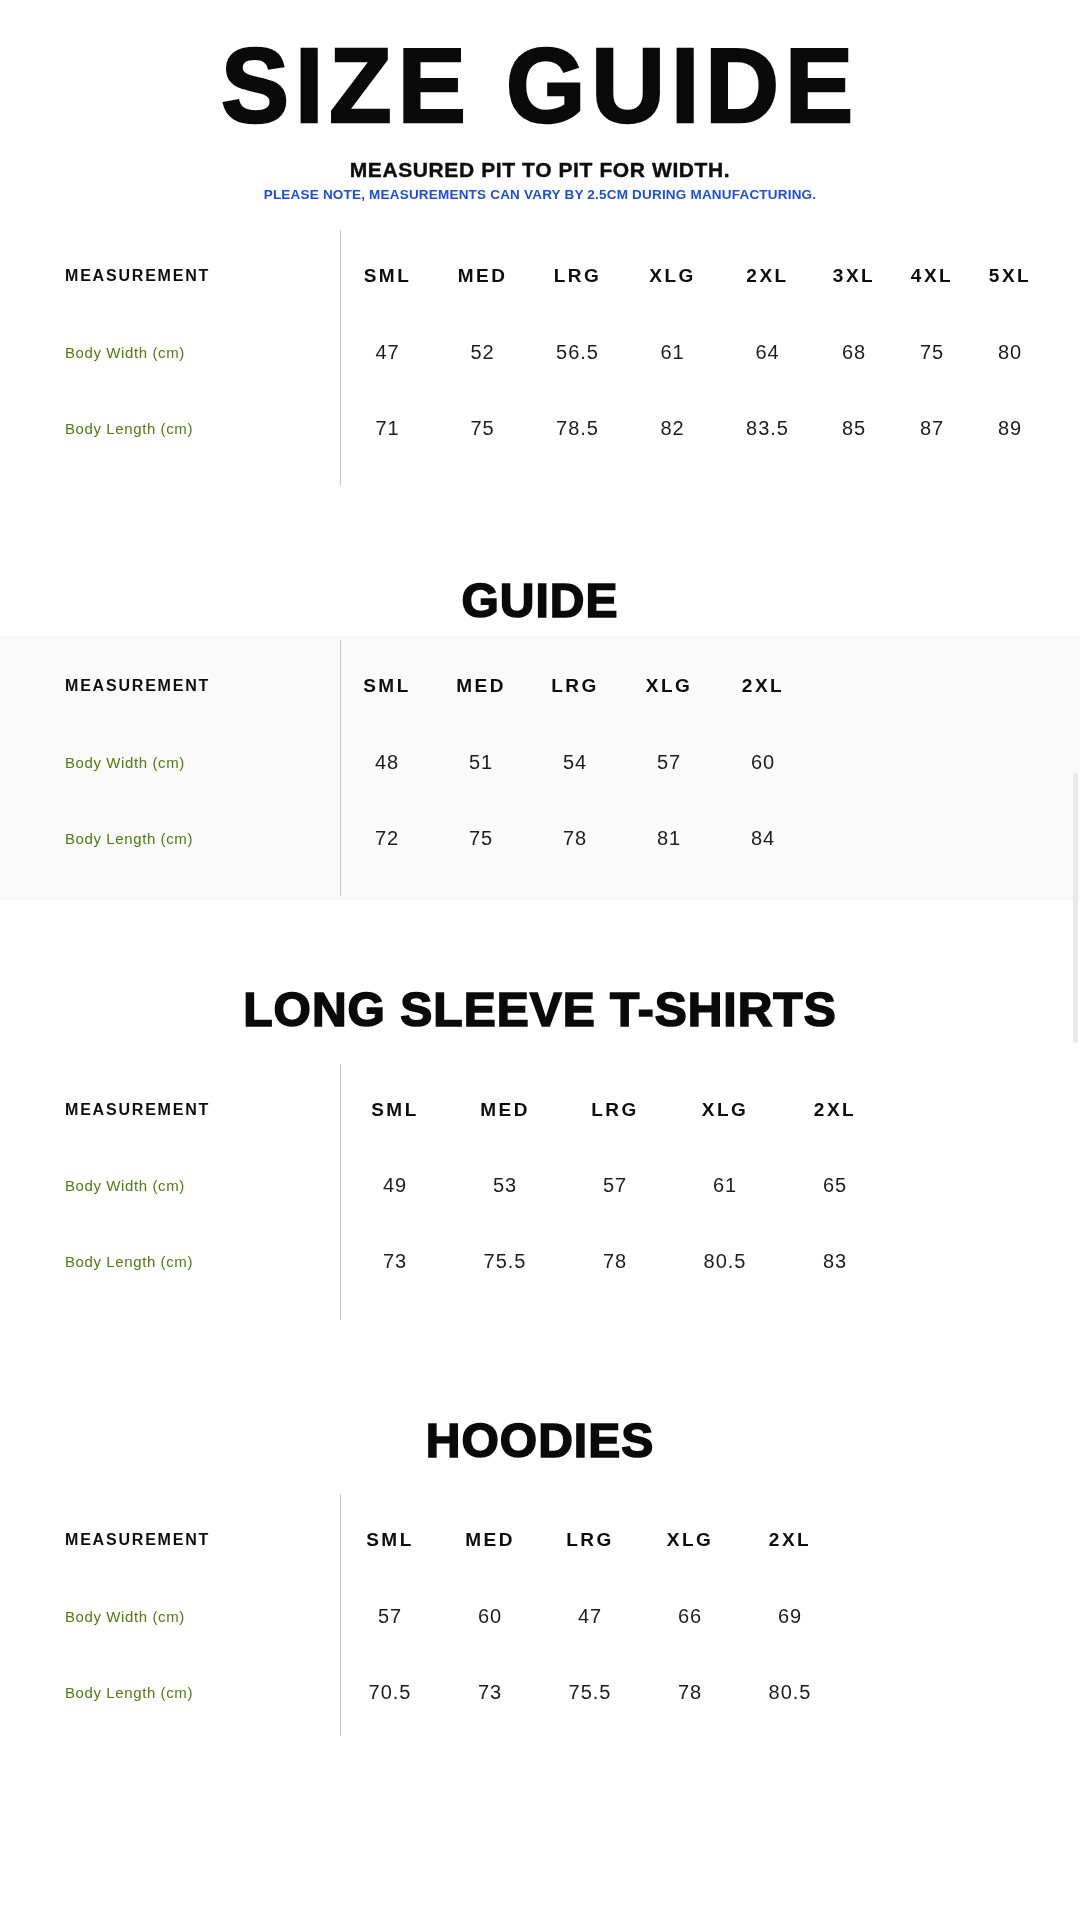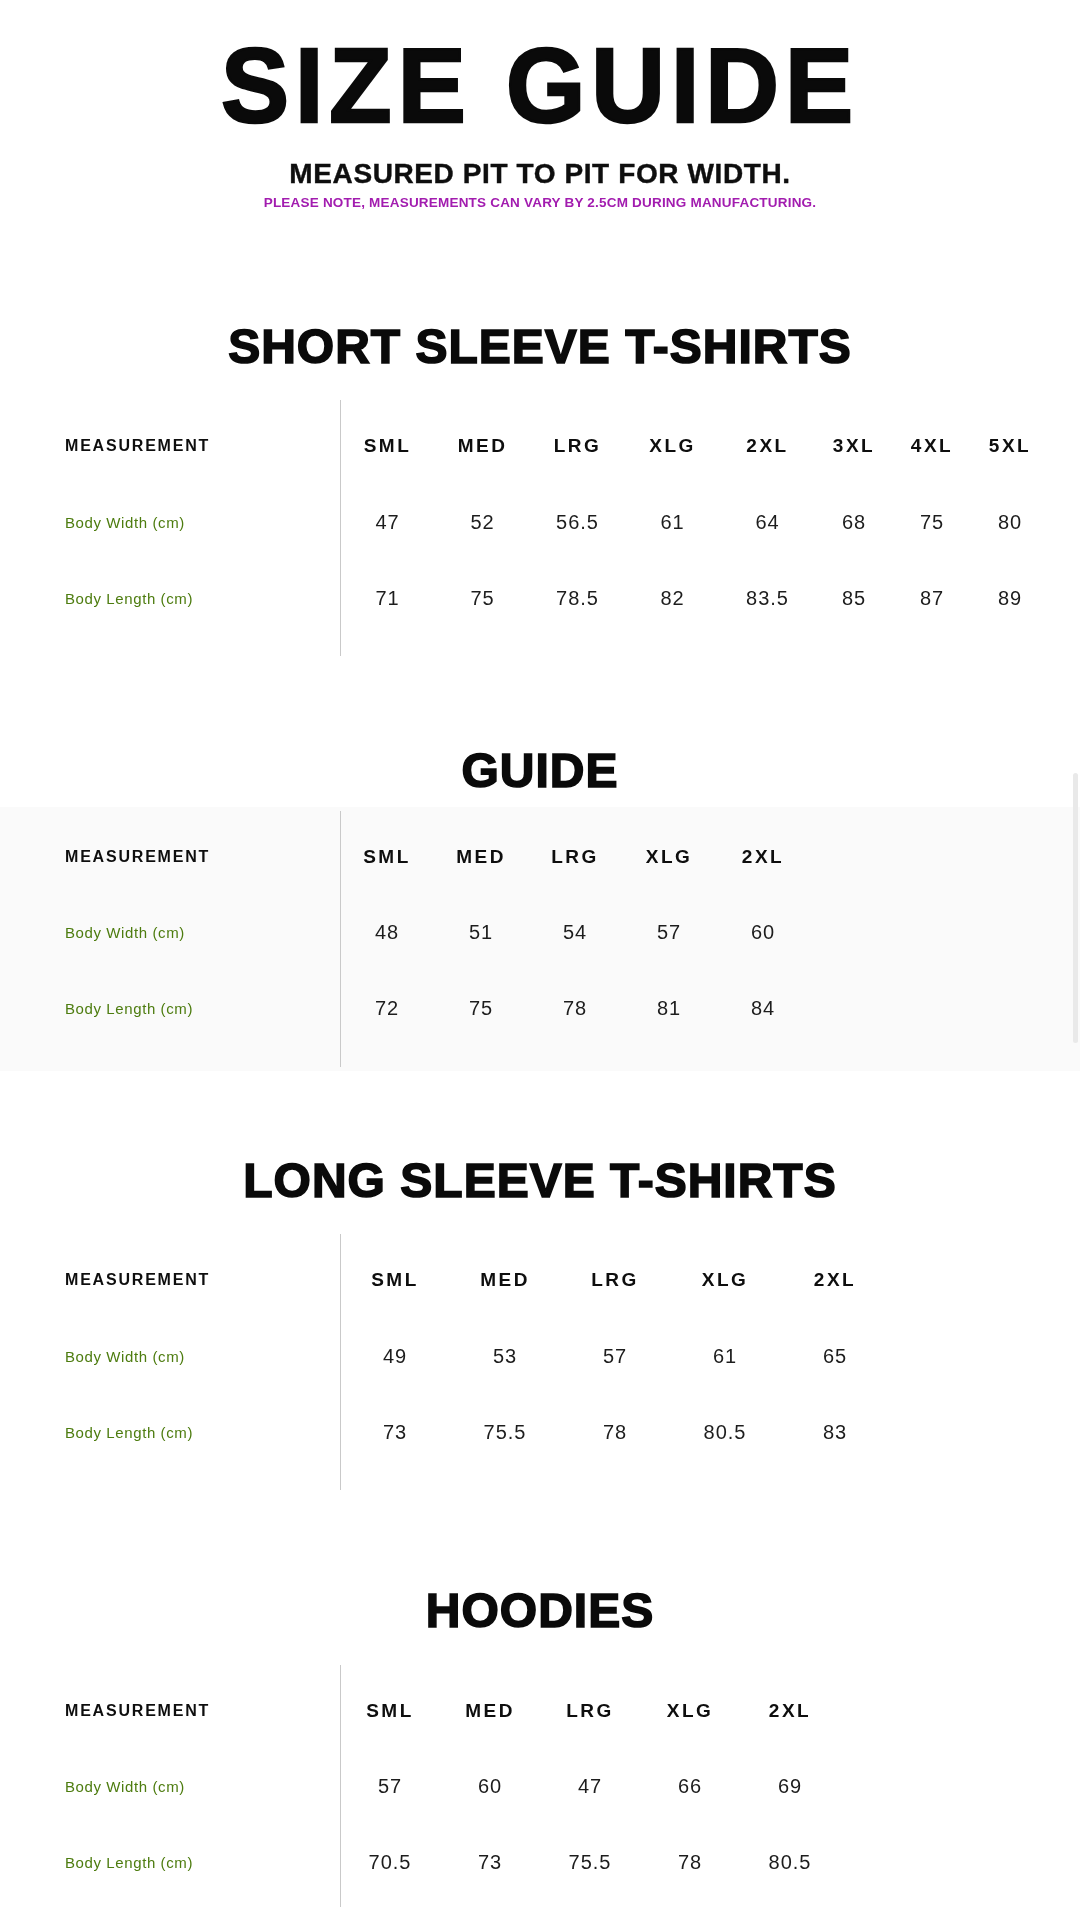--- a/index.html
+++ b/index.html
@@ -19,32 +19,32 @@
     line-height: 1.02;
     font-weight: 700;
     letter-spacing: 6px;
     color: #0a0a0a;
     -webkit-text-stroke: 2.5px #0a0a0a;
     transform: scaleY(1.04);
     transform-origin: top center;
   }
   .page-subtitle {
     margin-top: 22px;
-    font-size: 28px;
+    font-size: 21px;
     font-weight: 700;
     letter-spacing: 0.6px;
     color: #0e0e0e;
     -webkit-text-stroke: 0.4px #0e0e0e;
   }
   .page-note {
     margin-top: 5px;
     font-size: 13.5px;
     font-weight: 700;
     letter-spacing: 0.2px;
-    color: #a21caf;
+    color: #1d4ed8;
   }
 
   
   section .sec-heading {
     text-align: center;
     font-size: 48px;
     line-height: 1.05;
     font-weight: 700;
     letter-spacing: 1px;
     color: #0a0a0a;
@@ -123,21 +123,20 @@
 <body>
 
 <header class="page-header">
   <h1 class="page-title">SIZE GUIDE</h1>
   <div class="page-subtitle">MEASURED PIT TO PIT FOR WIDTH.</div>
   <div class="page-note">PLEASE NOTE, MEASUREMENTS CAN VARY BY 2.5CM DURING MANUFACTURING.</div>
 </header>
 
 <main>
   <section class="sec-0">
-    <h2 class="sec-heading">SHORT SLEEVE T-SHIRTS</h2>
     <div class="band">
       <div class="table-wrap">
         <div class="col-divider"></div>
         <div class="grid">
             <span class="cell label-col measurement-head">MEASUREMENT</span>
             <span class="cell size-col size-head">SML</span>
             <span class="cell size-col size-head">MED</span>
             <span class="cell size-col size-head">LRG</span>
             <span class="cell size-col size-head">XLG</span>
             <span class="cell size-col size-head">2XL</span>

